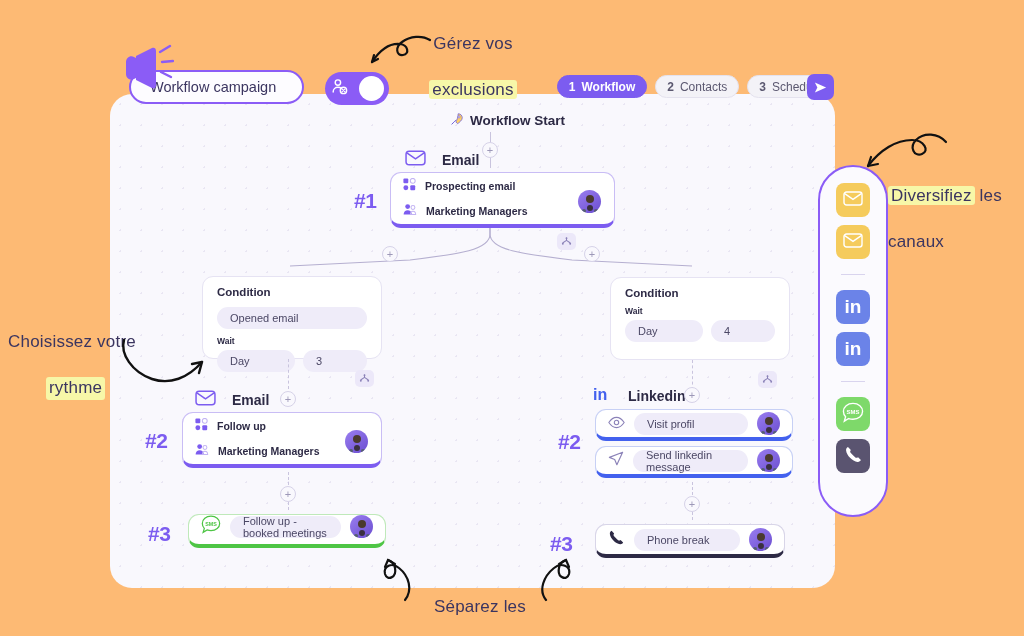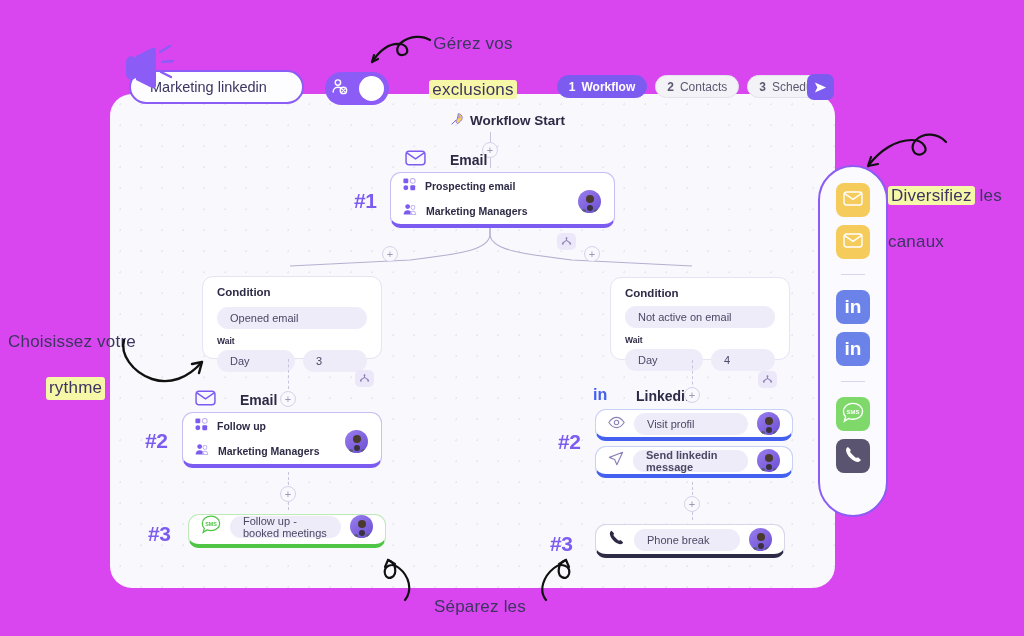--- a/index.html
+++ b/index.html
@@ -2,21 +2,21 @@
 <html><head>
 <meta charset="utf-8">
 <style>
   * { box-sizing: border-box; margin: 0; padding: 0; }
   html, body {
     width: 1024px; height: 636px;
     background: #000000;
     font-family: "Liberation Sans", sans-serif;
     overflow: hidden;
   }
-  #root { position: relative; width: 1024px; height: 636px; background: #d946ef; }
+  #root { position: relative; width: 1024px; height: 636px; background: #fdba74; }
 
   
   .annot {
     position: absolute;
     color: #3b3560;
     font-size: 17px;
     line-height: 1.35;
     font-weight: 400;
     letter-spacing: .2px;
     white-space: pre-line;
@@ -86,21 +86,21 @@
 
   
   .wf-start {
     position: absolute; left: 340px; top: 18px;
     display: flex; align-items: center; gap: 6px;
     font-size: 13.5px; font-weight: bold; color: #2d2a45;
   }
 
   
   .node-head {
-    position: absolute; display: flex; align-items: center; gap: 24px;
+    position: absolute; display: flex; align-items: center; gap: 16px;
     font-size: 14px; font-weight: bold; color: #2d2a45;
   }
 
   
   .card {
     position: absolute;
     background: #ffffff;
     border: 1.5px solid #e6e3f3;
     border-radius: 11px;
   }
@@ -222,21 +222,21 @@
       <path d="M18 16 L34 8 C36 7 38 8 38 11 L38 45 C38 48 36 49 34 48 L18 40Z" fill="#8b5cf6"></path>
       <g stroke="#8b5cf6" stroke-width="2.4" stroke-linecap="round">
         <line x1="42" y1="12" x2="52" y2="6"></line>
         <line x1="44" y1="22" x2="55" y2="21"></line>
         <line x1="43" y1="32" x2="53" y2="37"></line>
       </g>
     </svg>
   </div>
 
   <div class="campaign-pill">
-    <span>Marketing linkedin</span>
+    <span>Workflow campaign</span>
   </div>
 
   <div class="toggle">
     <span>
       <svg width="19" height="19" viewBox="0 0 24 24" fill="none" stroke="#fff" stroke-width="1.8">
         <circle cx="10" cy="7" r="3.4"></circle>
         <path d="M4 19 C4 15 7 13 10 13 C12 13 13.5 13.6 14.6 14.5" stroke-linecap="round"></path>
         <circle cx="17" cy="17" r="4"></circle>
         <path d="M15.4 15.4 L18.6 18.6 M18.6 15.4 L15.4 18.6" stroke-width="1.4" stroke-linecap="round"></path>
       </svg>
@@ -413,23 +413,20 @@
           <span>Follow up - booked meetings</span>
         </div>
         <div class="avatar"></div>
       </div>
     </div>
     <div class="stepnum" style="left:38px; top:428px;">#3</div>
 
     <div class="card" style="left:500px; top:183px; width:180px; height:83px;">
       <div style="padding:9px 14px 0 14px;">
         <div class="cond-title">Condition</div>
-        <div class="pill-input" style="margin-top:7px;">
-          <span>Not active on email</span>
-        </div>
         <div class="cond-wait" style="margin-top:7px;">Wait</div>
         <div style="display:flex; gap:8px; margin-top:4px;">
           <div class="pill-input" style="width:78px;">
             <span>Day</span>
           </div>
           <div class="pill-input" style="width:64px;">
             <span>4</span>
           </div>
         </div>
       </div>
@@ -469,21 +466,21 @@
       </div>
     </div>
 
     <div class="card sel-blue" style="left:485px; top:352px; width:198px; height:32px; display:flex; align-items:center;">
       <div class="card-row" style="width:100%;">
         <span>
           <svg width="16" height="15" viewBox="0 0 18 17" fill="none" stroke="#8b82b8" stroke-width="1.3" stroke-linejoin="round">
             <path d="M16.5 1.5 L1.5 7.2 L7.5 9.6 L10 15.5 Z"></path>
           </svg>
         </span>
-        <div class="pill-input" style="flex:1;font-weight:bold;">
+        <div class="pill-input" style="flex:1;">
           <span>Send linkedin message</span>
         </div>
         <div class="avatar"></div>
       </div>
     </div>
     <div class="stepnum" style="left:448px; top:336px;">#2</div>
 
     <div class="vline" style="left:582px; top:388px; height:38px;"></div>
     <div class="plus" style="left:574px; top:402px;">+</div>
 

